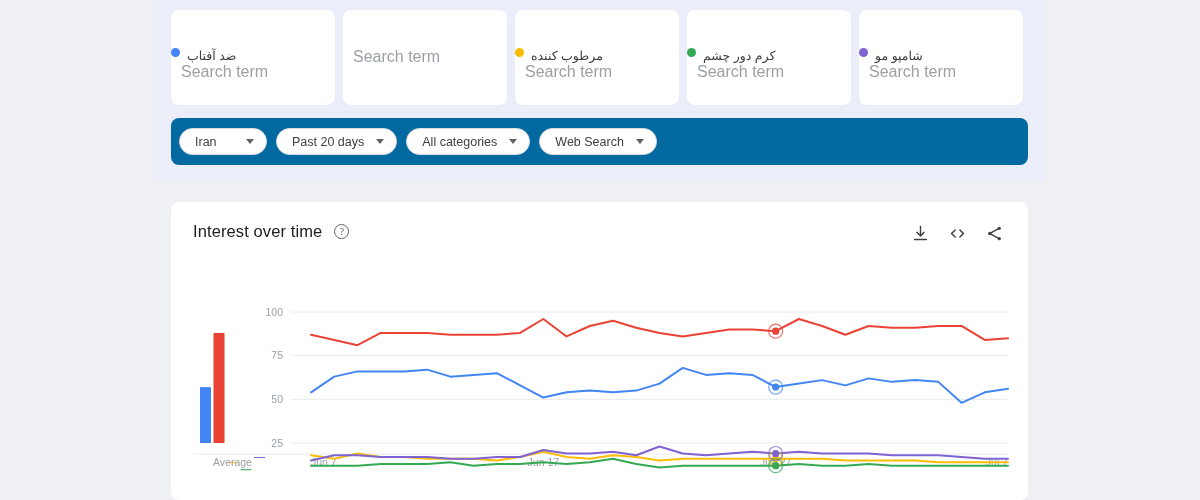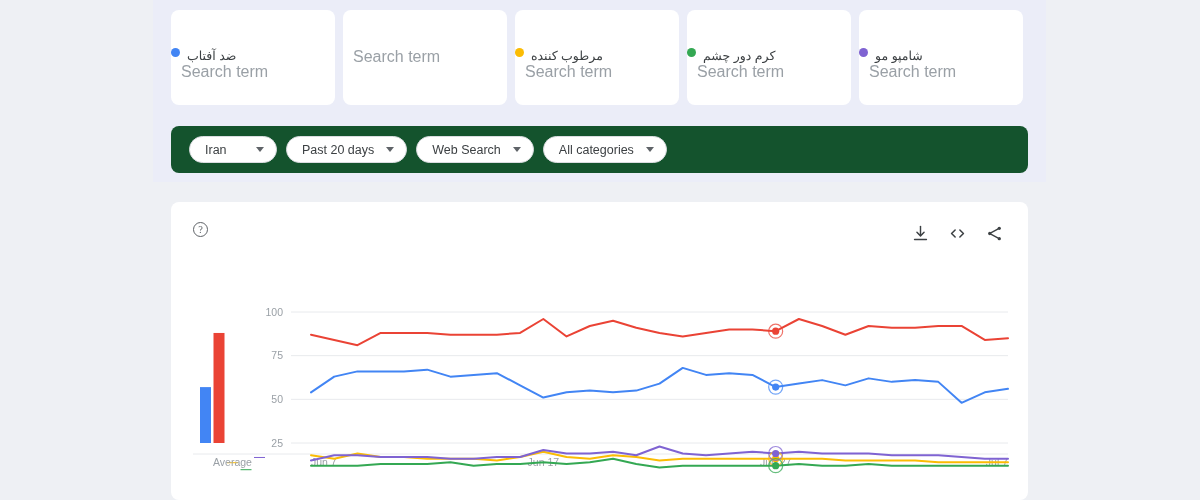--- a/index.html
+++ b/index.html
@@ -54,27 +54,26 @@
     color: #9aa0a6;
     padding-left: 10px;
     margin-top: 0;
   }
 
   
   .filter-bar {
     position: absolute;
     left: 171px; top: 118px;
     width: 857px; height: 47px;
-    background: #14532d;
+    background: #0369a1;
     border-radius: 8px;
     display: flex;
     align-items: center;
-    padding-left: 18px;
+    padding-left: 8px;
     gap: 9px;
-    margin-top: 8px;
   }
   .chip {
     height: 27px;
     border: 1px solid #dadce0;
     border-radius: 14px;
     display: flex;
     align-items: center;
     gap: 12px;
     padding: 0 12px 0 15px;
     background: #fff;
@@ -178,31 +177,32 @@
 <div class="filter-bar">
   <div class="chip" style="width:88px;justify-content:space-between">
     <span>Iran</span>
     <span class="caret"></span>
   </div>
   <div class="chip">
     <span>Past 20 days</span>
     <span class="caret"></span>
   </div>
   <div class="chip">
+    <span>All categories</span>
+    <span class="caret"></span>
+  </div>
+  <div class="chip">
     <span>Web Search</span>
-    <span class="caret"></span>
-  </div>
-  <div class="chip">
-    <span>All categories</span>
     <span class="caret"></span>
   </div>
 </div>
 
 <div class="chart-card">
   <div class="chart-head">
+    <span class="chart-title">Interest over time</span>
     <span class="help-icon">?</span>
   </div>
 
   <div class="chart-actions">
     <svg class="act" viewBox="0 0 24 24" fill="none" stroke="currentColor" stroke-width="1.8" stroke-linecap="round" stroke-linejoin="round">
       <path d="M12 3v11"></path>
         <path d="M7.5 10.5 12 15l4.5-4.5"></path>
         <path d="M4.5 19.5h15"></path>
     </svg>
     <svg class="act" viewBox="0 0 24 24" fill="none" stroke="currentColor" stroke-width="1.9" stroke-linecap="round" stroke-linejoin="round">

